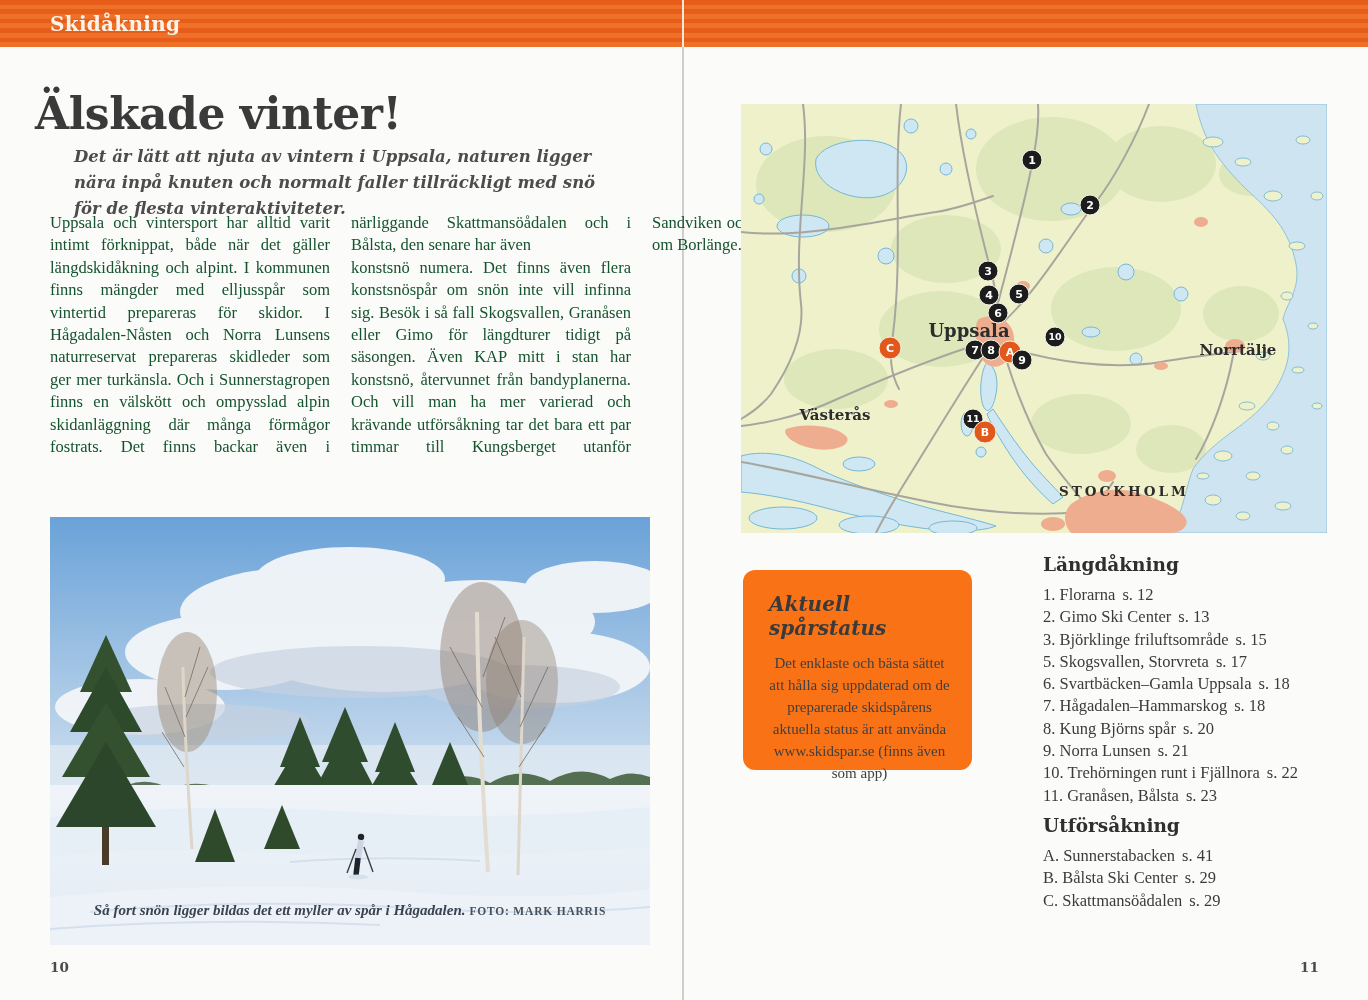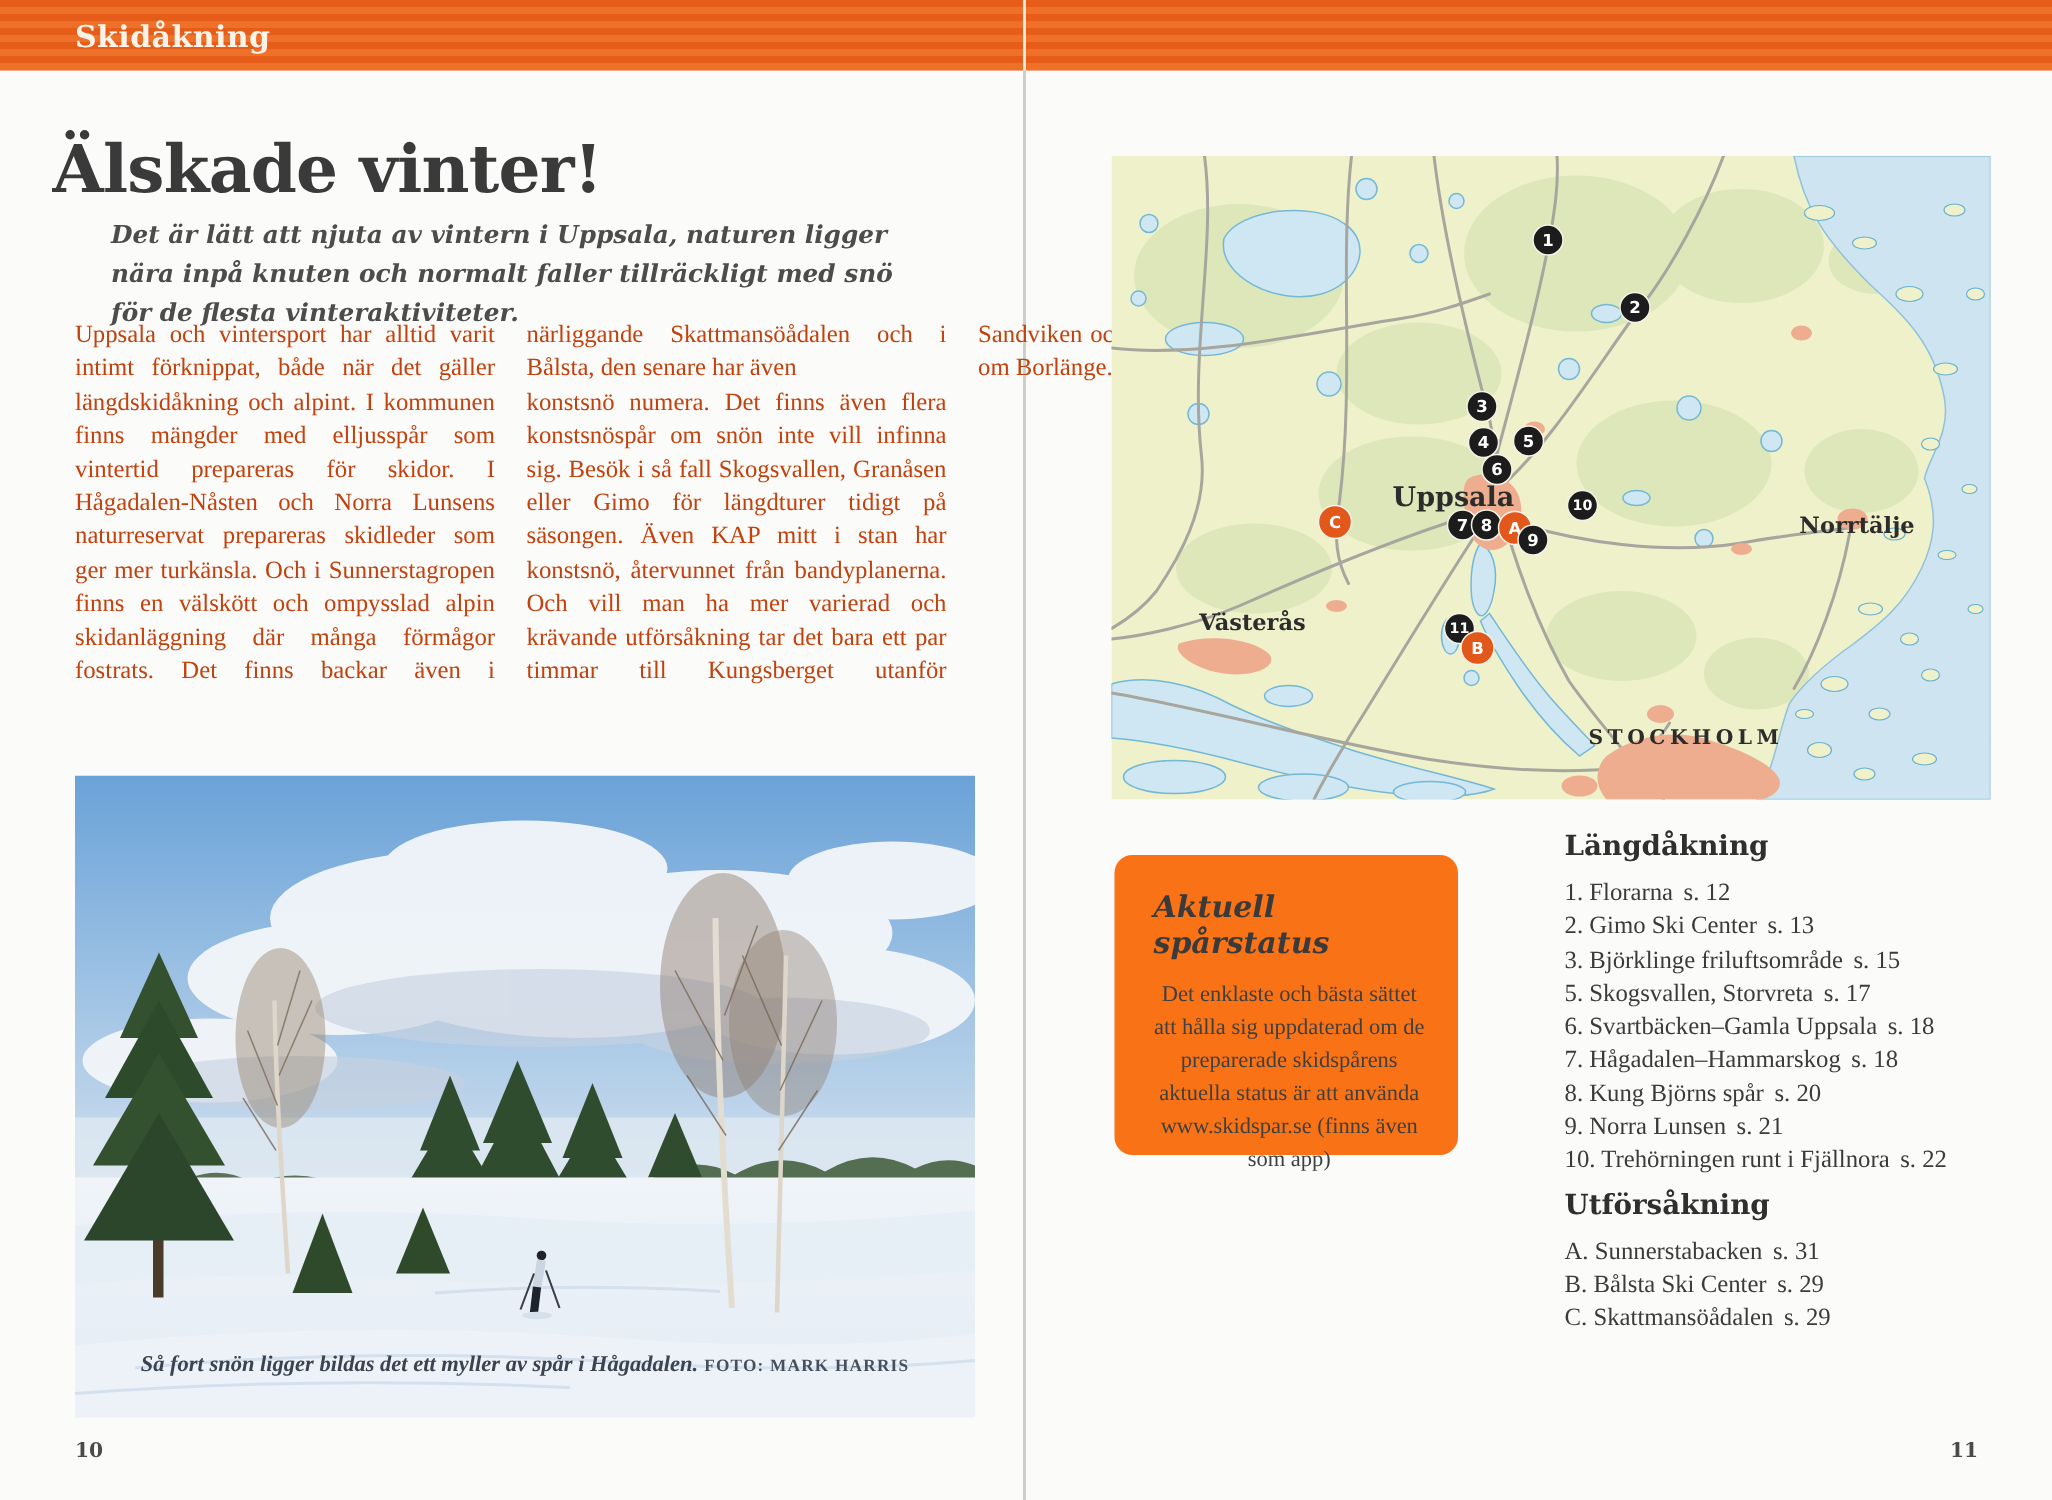--- a/index.html
+++ b/index.html
@@ -38,21 +38,21 @@
   }
   .ingress{
     position:absolute;left:50px;top:144px;width:545px;
     font-family:"DejaVu Serif",serif;
     font-weight:bold;font-style:italic;
     font-size:16.5px;line-height:26px;color:#4c4c4c;margin-left:24px;
   }
   .bodycols{
     position:absolute;left:50px;top:212px;width:581px;height:275px;
     column-count:2;column-gap:21px;column-fill:auto;
-    font-size:16.5px;line-height:22.4px;color:#c2410c;
+    font-size:16.5px;line-height:22.4px;color:#14532d;
     text-align:justify;
   }
   .bodycols p{margin:0;}
   
   .photo{
     position:absolute;left:50px;top:517px;width:600px;height:428px;
   }
   .photo svg{display:block;}
   .photo-caption{
     position:absolute;left:50px;top:901px;width:600px;
@@ -403,20 +403,21 @@
   <h3>Längdåkning</h3>
   <div class="trow"><span>1. Florarna</span><span class="pref">s. 12</span></div>
   <div class="trow"><span>2. Gimo Ski Center</span><span class="pref">s. 13</span></div>
   <div class="trow"><span>3. Björklinge friluftsområde</span><span class="pref">s. 15</span></div>
   <div class="trow"><span>5. Skogsvallen, Storvreta</span><span class="pref">s. 17</span></div>
   <div class="trow"><span>6. Svartbäcken–Gamla Uppsala</span><span class="pref">s. 18</span></div>
   <div class="trow"><span>7. Hågadalen–Hammarskog</span><span class="pref">s. 18</span></div>
   <div class="trow"><span>8. Kung Björns spår</span><span class="pref">s. 20</span></div>
   <div class="trow"><span>9. Norra Lunsen</span><span class="pref">s. 21</span></div>
   <div class="trow"><span>10. Trehörningen runt i Fjällnora</span><span class="pref">s. 22</span></div>
+  <div class="trow"><span>11. Granåsen, Bålsta</span><span class="pref">s. 23</span></div>
 
   <h3 class="second">Utförsåkning</h3>
-  <div class="trow"><span>A. Sunnerstabacken</span><span class="pref">s. 31</span></div>
+  <div class="trow"><span>A. Sunnerstabacken</span><span class="pref">s. 41</span></div>
   <div class="trow"><span>B. Bålsta Ski Center</span><span class="pref">s. 29</span></div>
   <div class="trow"><span>C. Skattmansöådalen</span><span class="pref">s. 29</span></div>
 </div>
 
 <div class="pageno right">11</div>
 
 </body></html>

